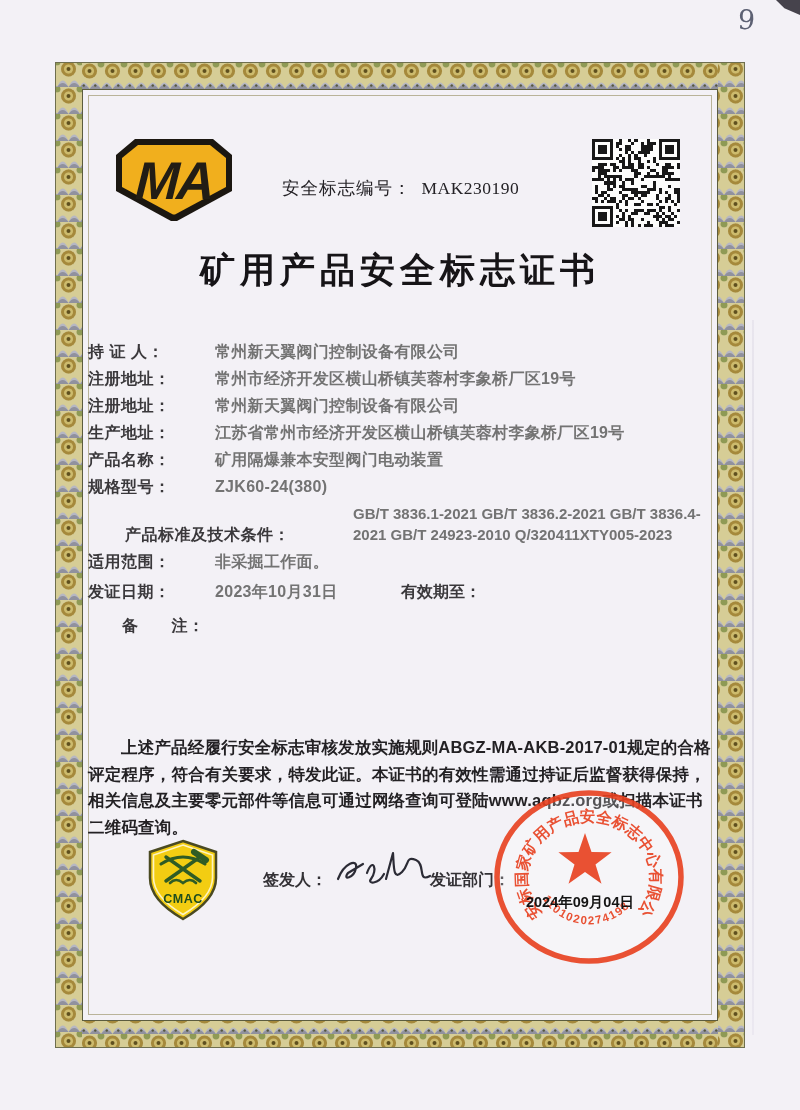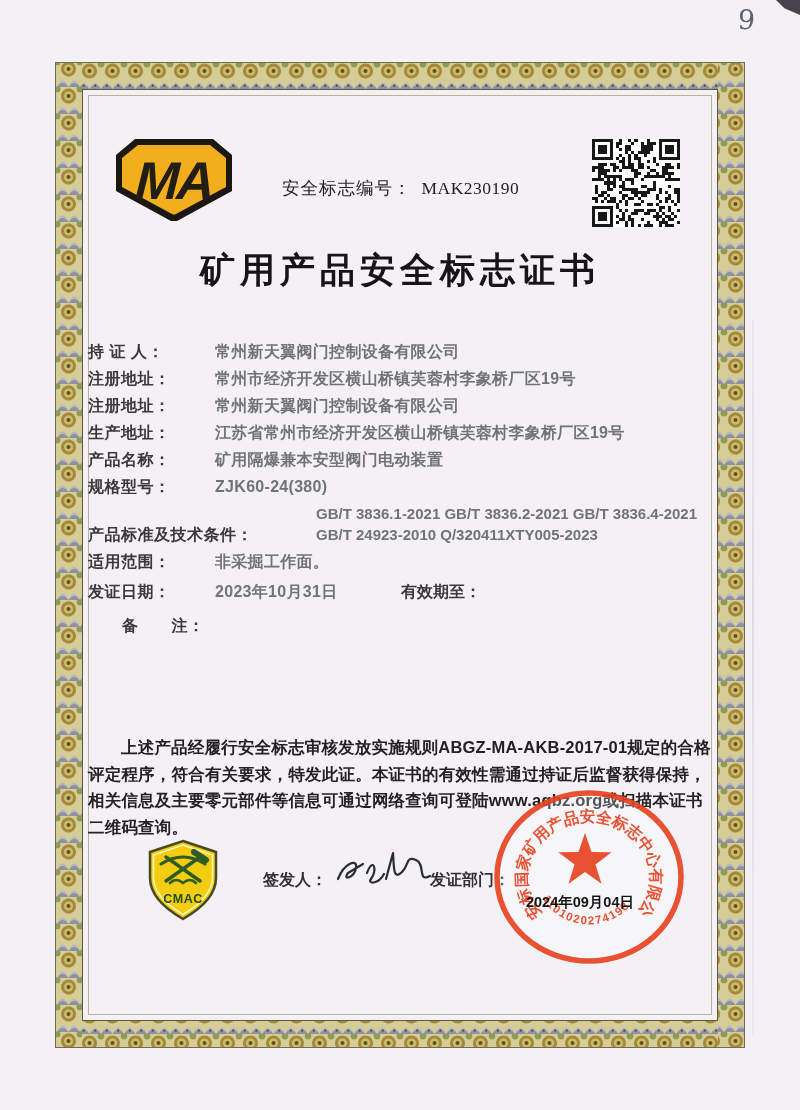--- a/index.html
+++ b/index.html
@@ -48,21 +48,21 @@
   .title{
     position:absolute;left:0;top:247px;width:800px;
     text-align:center;font-size:35px;font-weight:900;
     letter-spacing:5px;color:#161417;margin:0;
   }
 
   
   .fields{position:absolute;left:88px;top:341px;width:632px;}
   .f-row{display:flex;align-items:flex-end;margin-bottom:6px;font-size:16px;line-height:21px;}
   .f-lab{width:127px;flex:none;font-weight:700;color:#3a383b;letter-spacing:.5px;}
-  .f-lab.wide{width:228px;}
+  .f-lab.wide{width:228px;padding-left:37px;}
   .f-val{font-weight:700;color:#737373;letter-spacing:.3px;}
   .f-val.std{font-size:15px;line-height:21px;letter-spacing:0;}
   .row-dates{margin-top:9px;}
   .row-dates .f-val{width:186px;flex:none;}
   .row-dates .f-lab2{width:101px;flex:none;font-weight:700;color:#3a383b;}
   .row-remark{margin-top:13px;margin-left:34px;}
 
   
   .notice{
     position:absolute;left:88px;top:734px;width:630px;

